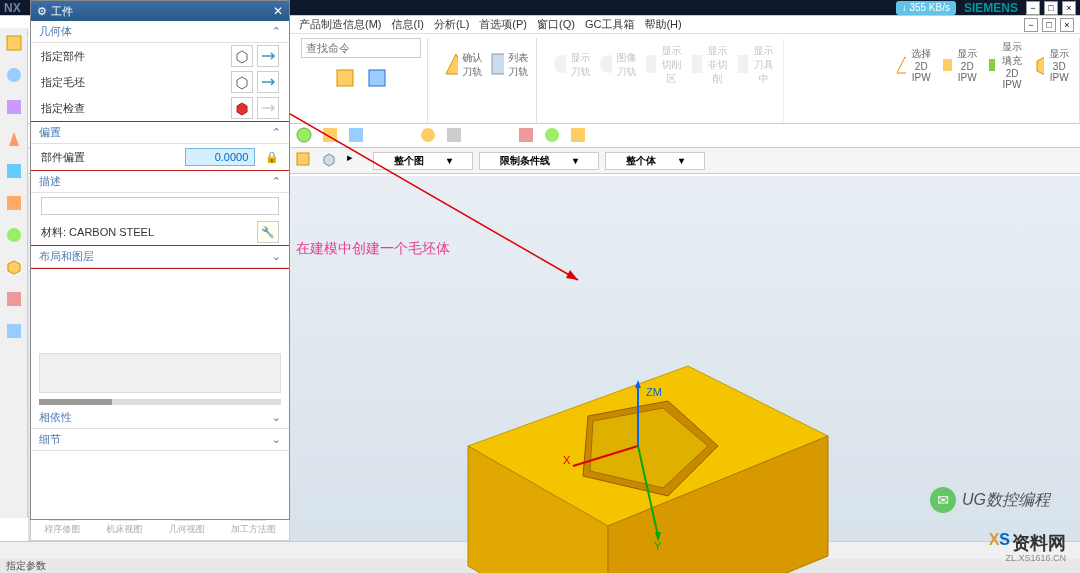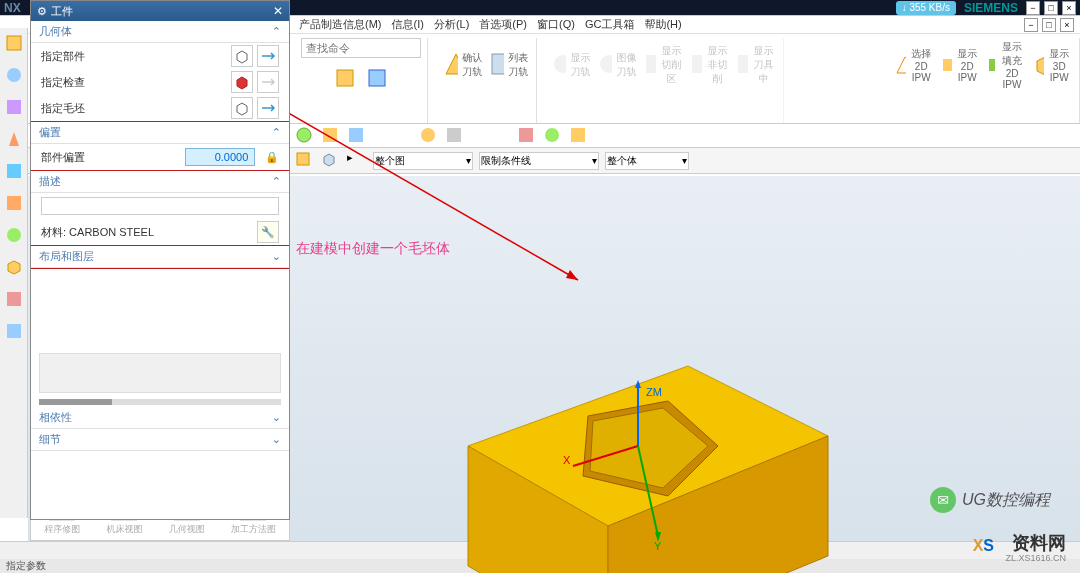--- a/index.html
+++ b/index.html
@@ -24,21 +24,21 @@
 .ribbon-group { display: flex; flex-direction: column; align-items: center; border-right: 1px solid #e0e0e0; padding: 0 6px; }
 .ribbon-icons { display: flex; gap: 4px; }
 .ribbon-icon { width: 28px; height: 28px; display: flex; align-items: center; justify-content: center; cursor: pointer; }
 .ribbon-icon-lg { width: 42px; height: 52px; display: flex; align-items: center; justify-content: center; cursor: pointer; gap: 2px; }
 .ribbon-label { font-size: 10px; color: #666; text-align: center; margin-top: 2px; }
 .search-box { border: 1px solid #ccc; padding: 2px 4px; font-size: 11px; width: 120px; height: 20px; }
 
 
 .toolbar2 { height: 26px; background: #f5f5f5; display: flex; align-items: center; padding-left: 295px; gap: 6px; border-bottom: 1px solid #ccc; }
 .tb-icon { width: 20px; height: 20px; cursor: pointer; }
-.tb-combo { border: 1px solid #ccc; padding: 1px 1px; font-size: 10px; height: 18px; background: #fff; display: flex; align-items: center; gap: 8px; }
+.tb-combo { border: 1px solid #ccc; padding: 1px 20px; font-size: 10px; height: 18px; background: #fff; display: flex; align-items: center; gap: 8px; font-weight: bold; }
 
 
 .dialog { position: absolute; left: 30px; top: 0; width: 260px; height: 520px; background: #fff; border: 1px solid #888; z-index: 10; }
 .dlg-title { height: 20px; background: linear-gradient(to bottom, #3a6ea5, #2a5a8a); color: #fff; display: flex; align-items: center; padding: 0 6px; font-size: 11px; }
 .dlg-close { margin-left: auto; cursor: pointer; font-size: 12px; }
 .dlg-section { border-bottom: 1px solid #b91c1c; }
 .dlg-shead { height: 22px; display: flex; align-items: center; padding: 0 8px; background: #fff; color: #4a7ab0; font-size: 11px; border-bottom: 1px solid #e0e0e0; }
 .dlg-shead .chev { margin-left: auto; color: #4a7ab0; cursor: pointer; }
 .dlg-row { height: 26px; display: flex; align-items: center; padding: 0 10px; gap: 10px; }
 .dlg-row-label { font-size: 11px; color: #333; flex: 1; }
@@ -74,21 +74,21 @@
 .nav-tabs { position: absolute; left: 30px; bottom: 32px; width: 260px; background: #fff; border: 1px solid #ccc; z-index: 8; }
 .nav-tab-row { display: flex; justify-content: space-around; padding: 4px 0; }
 .nav-tab { display: flex; flex-direction: column; align-items: center; cursor: pointer; gap: 2px; opacity: 0.55; }
 .nav-tab-ico { width: 26px; height: 26px; background: #ddd; border: 1px solid #ccc; }
 .nav-tab-lbl { font-size: 9px; color: #666; }
 
 
 .wm1 { position: absolute; right: 30px; bottom: 60px; display: flex; align-items: center; gap: 6px; z-index: 20; opacity: 0.92; }
 .wm1-ico { width: 26px; height: 26px; border-radius: 50%; background: #5bc45b; display:flex; align-items:center; justify-content:center; color:#fff; font-size:14px; }
 .wm1-txt { font-size: 16px; color: #444; font-style: italic; }
-.wm2 { position: absolute; right: 14px; bottom: 18px; z-index: 20; display: flex; align-items: flex-end; gap: 18px; margin-top: 40px; }
+.wm2 { position: absolute; right: 14px; bottom: 18px; z-index: 20; display: flex; align-items: flex-start; gap: 2px; margin-top: 40px; }
 .wm2-logo { font-weight: bold; font-size: 16px; }
 .wm2-logo .x { color: #d93; } .wm2-logo .s { color: #06c; }
 .wm2-cn { font-size: 18px; color: #333; font-weight: bold; }
 .wm2-url { font-size: 9px; color: #888; position: absolute; right: 14px; bottom: 10px; }
 </style>
 </head>
 <body>
 
 <div class="titlebar">
   <span class="nx-logo">NX</span>
@@ -253,21 +253,21 @@
       </svg></div>
   <div class="tb-icon">▸</div>
   <div class="tb-combo" style="width:100px;">
       <span>整个图</span>
       <span style="margin-left:auto">▾</span>
     </div>
   <div class="tb-combo" style="width:120px;">
       <span>限制条件线</span>
       <span style="margin-left:auto">▾</span>
     </div>
-  <div class="tb-combo" style="width:84px;">
+  <div class="tb-combo" style="width:100px;">
       <span>整个体</span>
       <span style="margin-left:auto">▾</span>
     </div>
 </div>
 
 <div class="iconbar">
   <div class="iconbar-item">
       <svg width="18" height="18">
         <rect x="2" y="2" width="14" height="14" fill="#fc6" stroke="#c90"></rect>
       </svg>
@@ -340,49 +340,49 @@
             </svg>
           </div>
         <div class="dlg-iconbtn">
             <svg width="16" height="16">
               <path d="M2 8 L14 8 M11 5 L14 8 L11 11" fill="none" stroke="#39c" stroke-width="1.5"></path>
             </svg>
           </div>
       </div>
     </div>
     <div class="dlg-row">
+      <span class="dlg-row-label">指定毛坯</span>
+      <div class="dlg-icons">
+        <div class="dlg-iconbtn">
+            <svg width="16" height="16">
+              <polygon points="3,12 3,6 8,3 13,6 13,12 8,15" fill="#fff" stroke="#666"></polygon>
+            </svg>
+          </div>
+        <div class="dlg-iconbtn">
+            <svg width="16" height="16">
+              <path d="M2 8 L14 8 M11 5 L14 8 L11 11" fill="none" stroke="#39c" stroke-width="1.5"></path>
+            </svg>
+          </div>
+      </div>
+    </div>
+    <div class="dlg-row">
       <span class="dlg-row-label">指定检查</span>
       <div class="dlg-icons">
         <div class="dlg-iconbtn">
             <svg width="16" height="16">
               <polygon points="3,12 3,6 8,3 13,6 13,12 8,15" fill="#d33" stroke="#a22"></polygon>
             </svg>
           </div>
         <div class="dlg-iconbtn">
             <svg width="16" height="16">
               <path d="M2 8 L14 8 M11 5 L14 8 L11 11" fill="none" stroke="#ccc" stroke-width="1.5"></path>
             </svg>
           </div>
       </div>
     </div>
-    <div class="dlg-row">
-      <span class="dlg-row-label">指定毛坯</span>
-      <div class="dlg-icons">
-        <div class="dlg-iconbtn">
-            <svg width="16" height="16">
-              <polygon points="3,12 3,6 8,3 13,6 13,12 8,15" fill="#fff" stroke="#666"></polygon>
-            </svg>
-          </div>
-        <div class="dlg-iconbtn">
-            <svg width="16" height="16">
-              <path d="M2 8 L14 8 M11 5 L14 8 L11 11" fill="none" stroke="#39c" stroke-width="1.5"></path>
-            </svg>
-          </div>
-      </div>
-    </div>
   </div>
 
   <div class="dlg-section">
     <div class="dlg-shead">
       <span>偏置</span>
       <span class="chev">⌃</span>
     </div>
     <div class="dlg-row">
       <span class="dlg-row-label">部件偏置</span>
       <div class="offset-val">0.0000</div>

